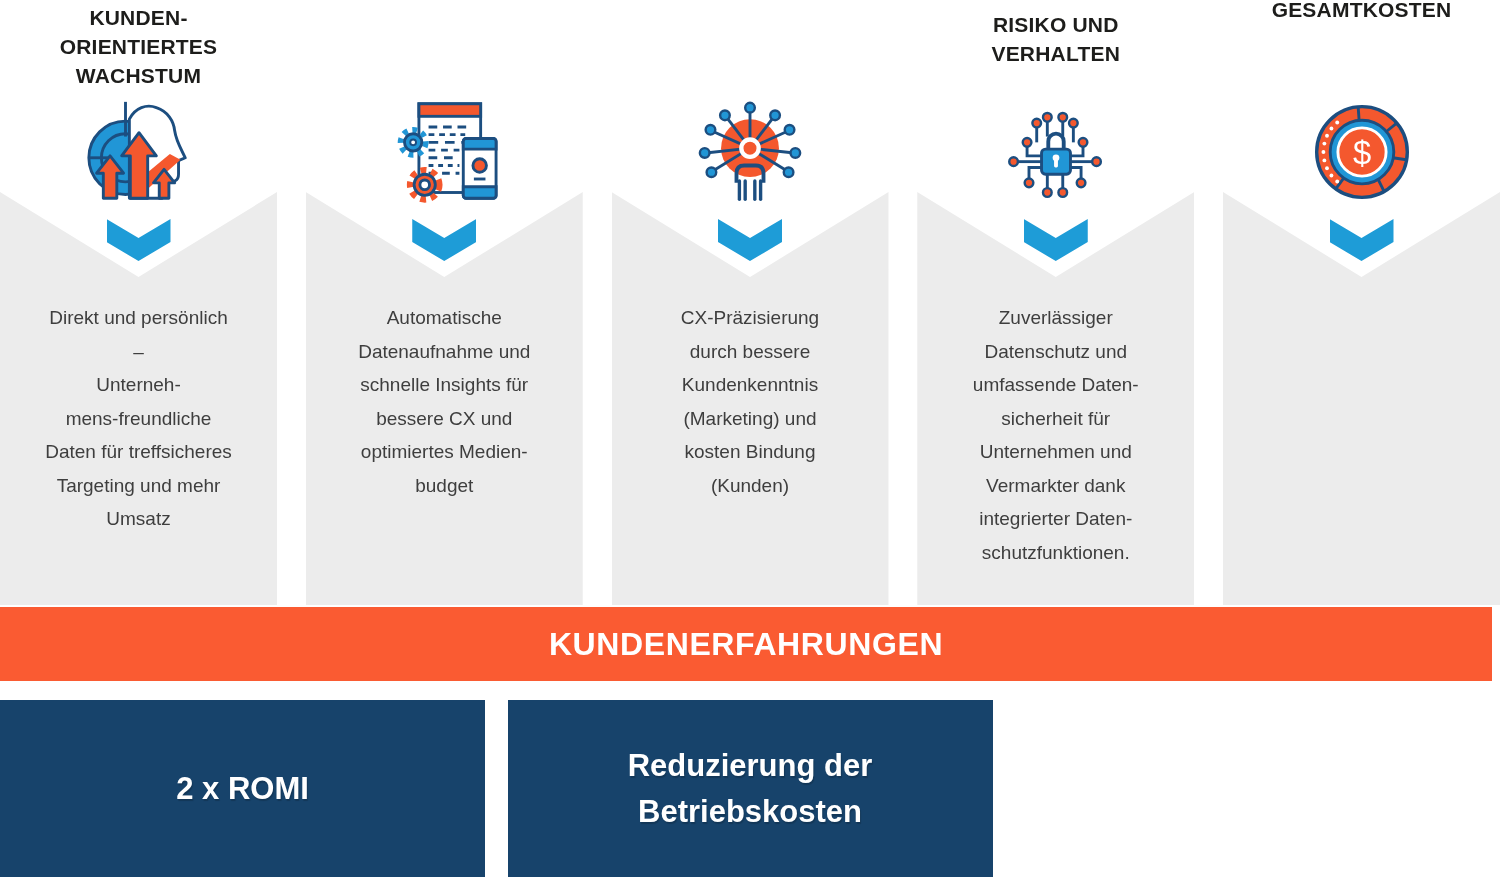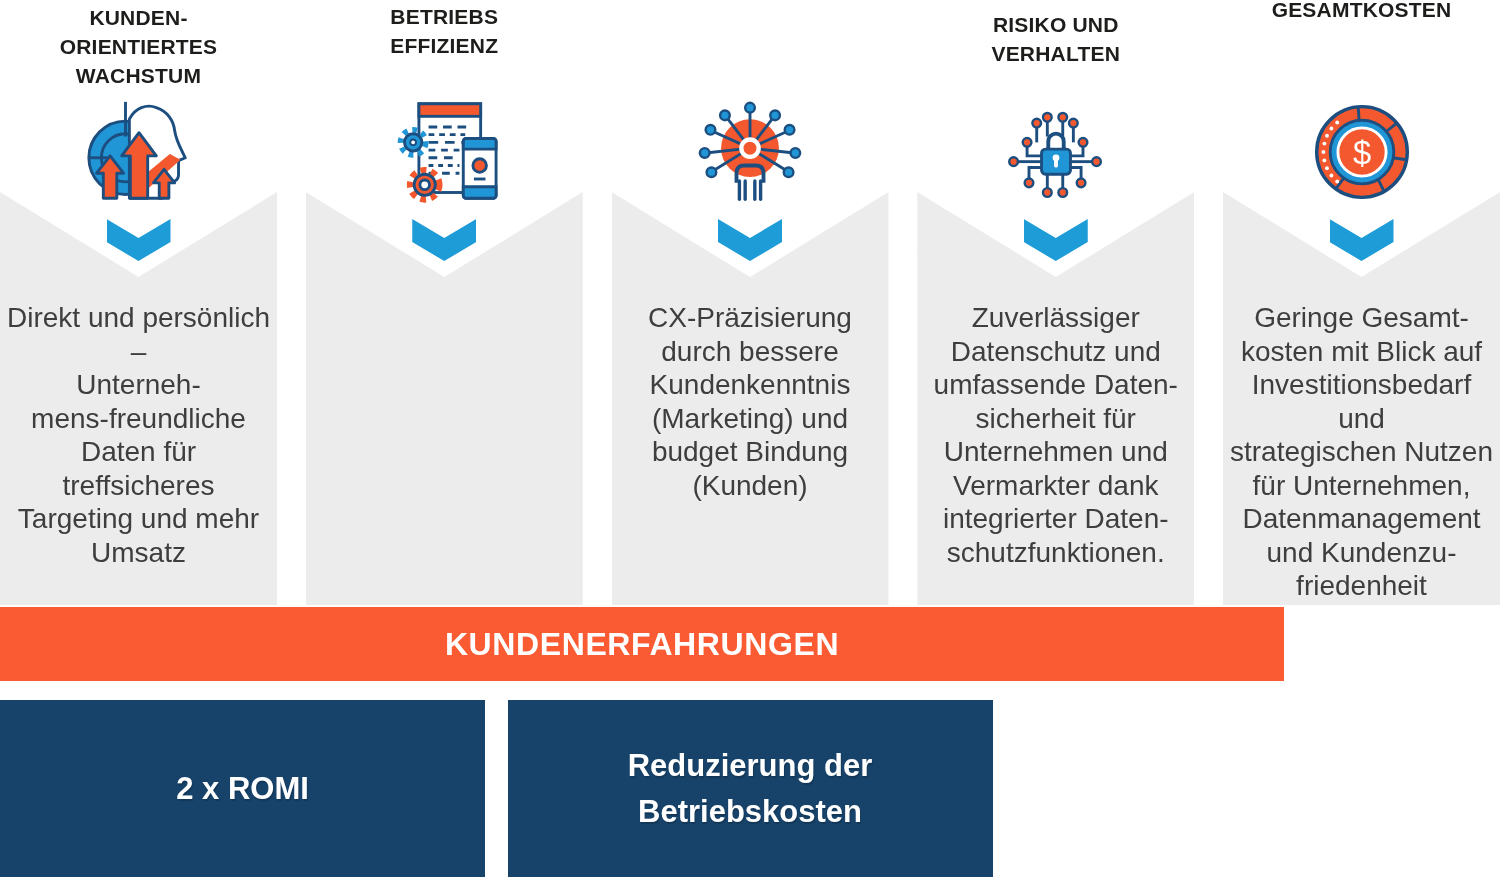--- a/index.html
+++ b/index.html
@@ -29,24 +29,24 @@
     clip-path:polygon(0 0,50% 85px,100% 0,100% 100%,0 100%);
   }
   .chevron{
     position:absolute;top:219px;left:50%;transform:translateX(-50%);
     width:64px;height:42px;background:#1e9cd7;
     -webkit-clip-path:polygon(0 0,50% 45%,100% 0,100% 55%,50% 100%,0 55%);
     clip-path:polygon(0 0,50% 45%,100% 0,100% 55%,50% 100%,0 55%);
   }
   .col-body{
     position:absolute;top:301px;left:4px;right:4px;text-align:center;
-    font-size:28px;line-height:33.5px;color:#3e3e3e;white-space:pre-line;
+    font-size:19px;line-height:33.5px;color:#3e3e3e;white-space:pre-line;
   }
   .banner{
-    position:absolute;top:607px;left:0;width:1284px;height:74px;background:#fa5b32;
+    position:absolute;top:607px;left:0;width:1492px;height:74px;background:#fa5b32;
     display:flex;align-items:center;justify-content:center;
   }
   .banner-label{
     color:#ffffff;font-weight:bold;font-size:32px;letter-spacing:0.6px;
   }
   .results{
     position:absolute;top:700px;left:0;width:1500px;
     display:grid;grid-template-columns:repeat(3,485px);justify-content:space-between;
   }
   .result-box{
@@ -84,22 +84,20 @@
     <div class="col-body">Direkt und persönlich
 –
 Unterneh-
 mens-freundliche
 Daten für treffsicheres
 Targeting und mehr
 Umsatz</div>
   </div>
 
   <div class="column">
-    <div class="col-title t2">BETRIEBS
-EFFIZIENZ</div>
     <div class="panel"></div>
     <div class="col-icon">
       <svg viewBox="0 0 112 112">
         <rect x="30" y="6" width="64" height="92" fill="#ffffff" stroke="#1C4E80" stroke-width="3"></rect>
         <rect x="30" y="6" width="64" height="13" fill="#F4582E" stroke="#1C4E80" stroke-width="3"></rect>
         <g stroke="#1C4E80" stroke-width="3">
           <line x1="40" y1="30" x2="84" y2="30" stroke-dasharray="9 6"></line>
           <line x1="40" y1="38" x2="78" y2="38" stroke-dasharray="6 5"></line>
           <line x1="40" y1="46" x2="84" y2="46" stroke-dasharray="10 7"></line>
           <line x1="40" y1="54" x2="72" y2="54" stroke-dasharray="7 6"></line>
@@ -114,20 +112,26 @@
         <circle cx="36" cy="90" r="11" fill="#F4582E" stroke="#1C4E80" stroke-width="3"></circle>
         <circle cx="36" cy="90" r="5" fill="#ffffff" stroke="#1C4E80" stroke-width="3"></circle>
         <rect x="76" y="42" width="34" height="62" rx="3" fill="#ffffff" stroke="#1C4E80" stroke-width="3"></rect>
         <path d="M76,45 a3,3 0 0 1 3,-3 h28 a3,3 0 0 1 3,3 v8 h-34 z" fill="#2196D6" stroke="#1C4E80" stroke-width="3"></path>
         <path d="M76,92 h34 v9 a3,3 0 0 1 -3,3 h-28 a3,3 0 0 1 -3,-3 z" fill="#2196D6" stroke="#1C4E80" stroke-width="3"></path>
         <circle cx="93" cy="70" r="7" fill="#F4582E" stroke="#1C4E80" stroke-width="3"></circle>
         <line x1="87" y1="84" x2="99" y2="84" stroke="#1C4E80" stroke-width="3"></line>
       </svg>
     </div>
     <div class="chevron"></div>
+    <div class="col-body">Automatische
+Datenaufnahme und
+schnelle Insights für
+bessere CX und
+optimiertes Medien-
+budget</div>
   </div>
 
   <div class="column">
     <div class="panel"></div>
     <div class="col-icon">
       <svg viewBox="0 0 112 112">
         <circle cx="56" cy="52" r="30" fill="#F4582E"></circle>
         <g stroke="#1C4E80" stroke-width="3">
           <line x1="56" y1="52" x2="56" y2="12"></line>
           <line x1="56" y1="52" x2="31" y2="19"></line>
@@ -158,21 +162,21 @@
           <circle cx="16" cy="77" r="5"></circle>
           <circle cx="96" cy="77" r="5"></circle>
         </g>
       </svg>
     </div>
     <div class="chevron"></div>
     <div class="col-body">CX-Präzisierung
 durch bessere
 Kundenkenntnis
 (Marketing) und
-budget Bindung
+kosten Bindung
 (Kunden)</div>
   </div>
 
   <div class="column">
     <div class="col-title t4">RISIKO UND
 VERHALTEN</div>
     <div class="panel"></div>
     <div class="col-icon">
       <svg viewBox="0 0 112 112">
         <g stroke="#1C4E80" stroke-width="3" fill="none">
@@ -243,28 +247,20 @@
           <circle cx="16.0" cy="56.0" r="2"></circle>
           <circle cx="17.0" cy="64.7" r="2"></circle>
           <circle cx="19.7" cy="72.9" r="2"></circle>
           <circle cx="24.3" cy="80.4" r="2"></circle>
           <circle cx="30.3" cy="86.6" r="2"></circle>
         </g>
         <text x="56" y="57" text-anchor="middle" dominant-baseline="central" fill="#ffffff" font-size="34" font-family="'Liberation Sans',sans-serif">$</text>
       </svg>
     </div>
     <div class="chevron"></div>
-    <div class="col-body">Geringe Gesamt-
-kosten mit Blick auf
-Investitionsbedarf und
-strategischen Nutzen
-für Unternehmen,
-Datenmanagement
-und Kundenzu-
-friedenheit</div>
   </div>
 
 </div>
 
 <div class="banner">
   <span class="banner-label">KUNDENERFAHRUNGEN</span>
 </div>
 
 <div class="results">
   <div class="result-box">

